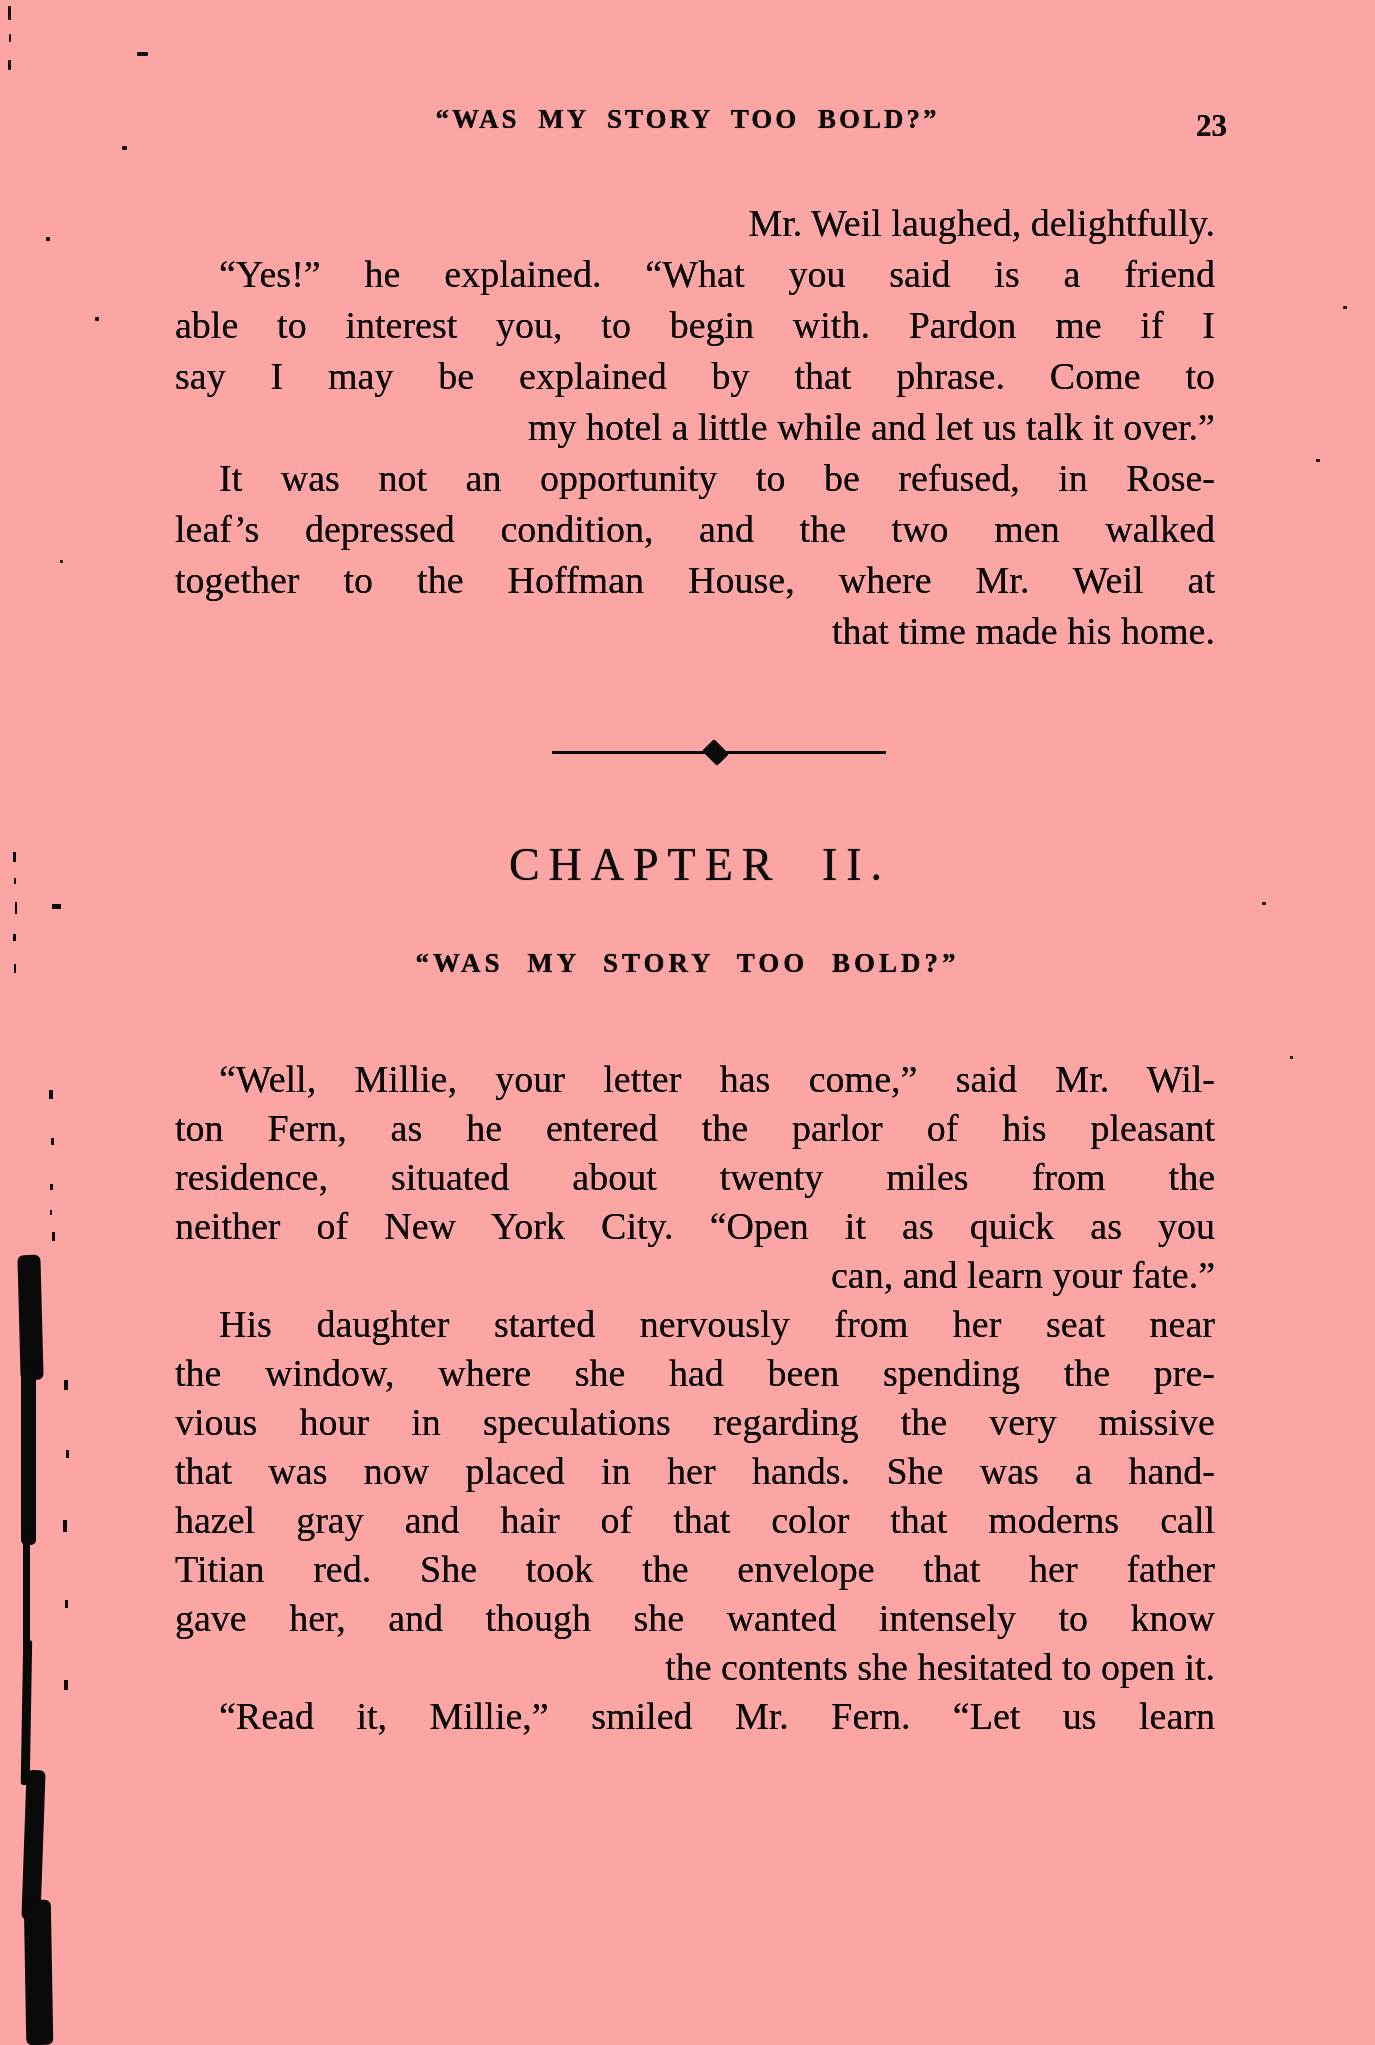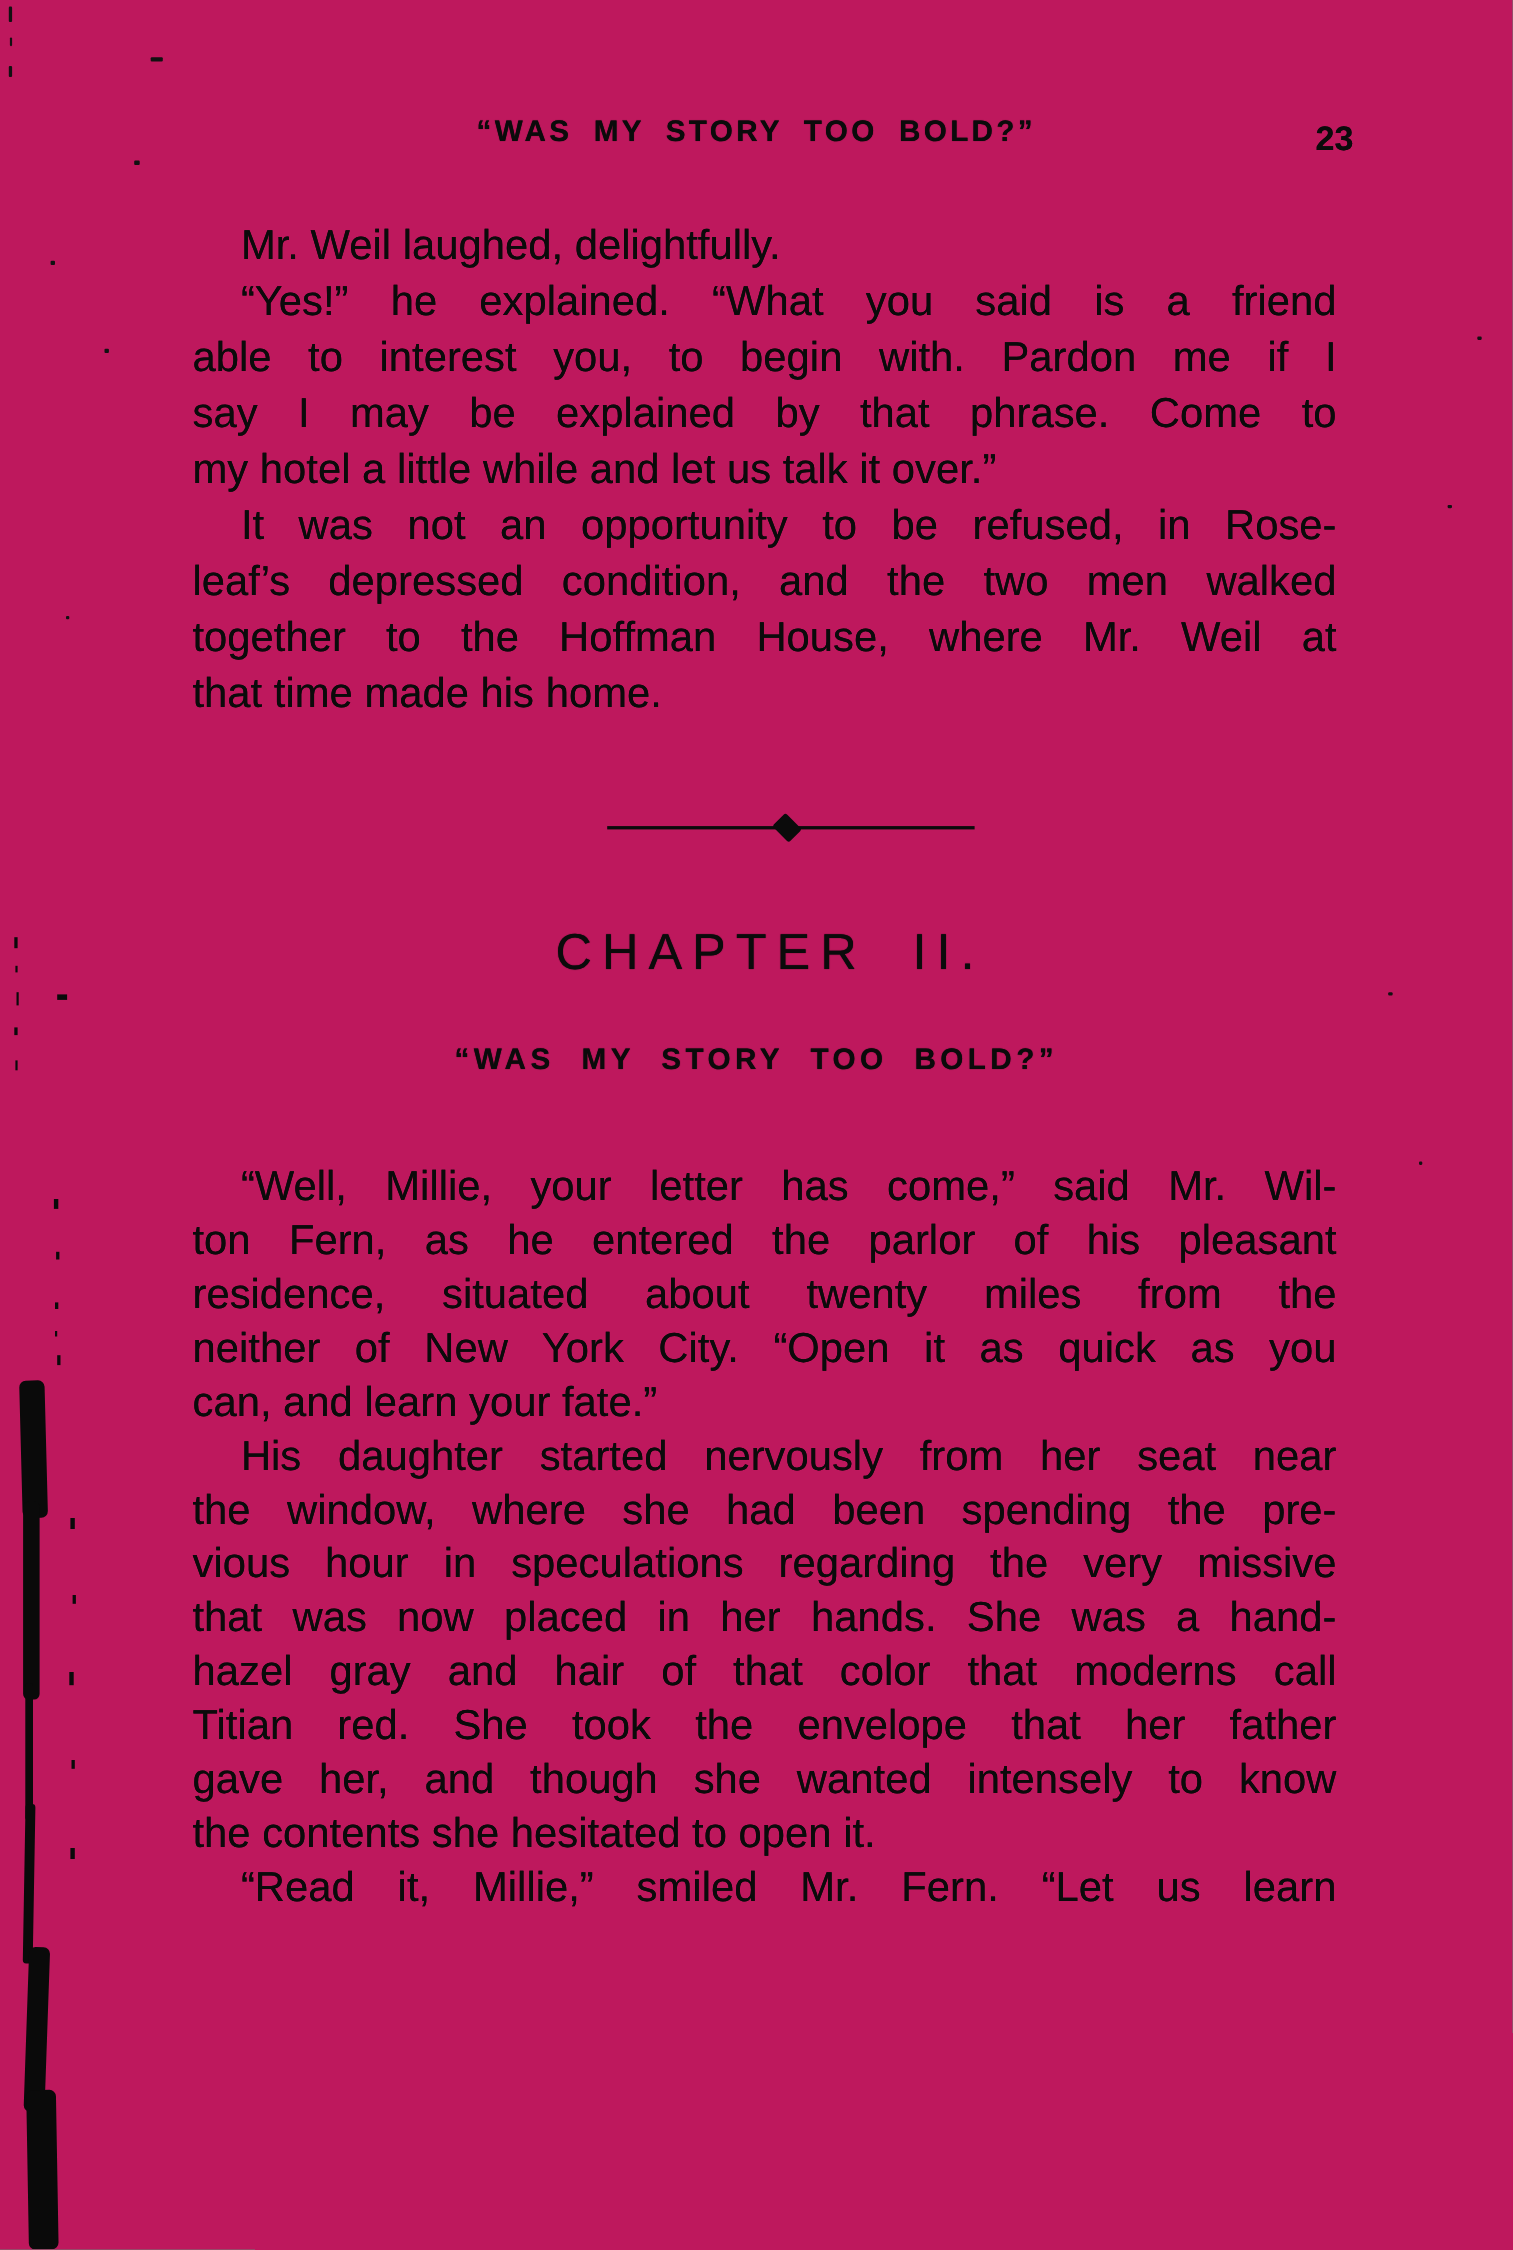--- a/index.html
+++ b/index.html
@@ -1,22 +1,22 @@
 <!DOCTYPE html>
 <html><head>
 <meta charset="utf-8">
 <style>
   html,body{margin:0;padding:0;background:#777;}
   .page{
     position:relative;
     width:1375px;height:2045px;
     margin:0 auto;
-    background:#be185d;
+    background:#fca5a5;
     overflow:hidden;
-    font-family:Liberation Sans, sans-serif;
+    font-family:Liberation Serif, serif;
     color:#0b0b0b;
   }
   
   .running-header{
     position:absolute;top:104px;left:0;right:0;
     text-align:center;
     font-size:27px;font-weight:700;
     letter-spacing:3px;word-spacing:9px;
     text-shadow:0 0 .7px currentColor;
     white-space:nowrap;
@@ -31,21 +31,21 @@
   .text-block{position:absolute;left:175px;width:1040px;}
   #block-0{top:200px;}
   #block-0 .line{height:51px;}
   #block-1{top:1056px;}
   #block-1 .line{height:49px;}
   .paragraph{margin:0;padding:0;}
   .line{
     font-size:38px;line-height:1.26;
     white-space:nowrap;
     text-shadow:0 0 .6px currentColor;
-    text-align:left;
+    text-align:right;
   }
   .line.justify{
     white-space:normal;
     text-align:justify;
     text-align-last:justify;
     overflow:hidden;
   }
   .line.indent{padding-left:44px;}
   
   .divider{

